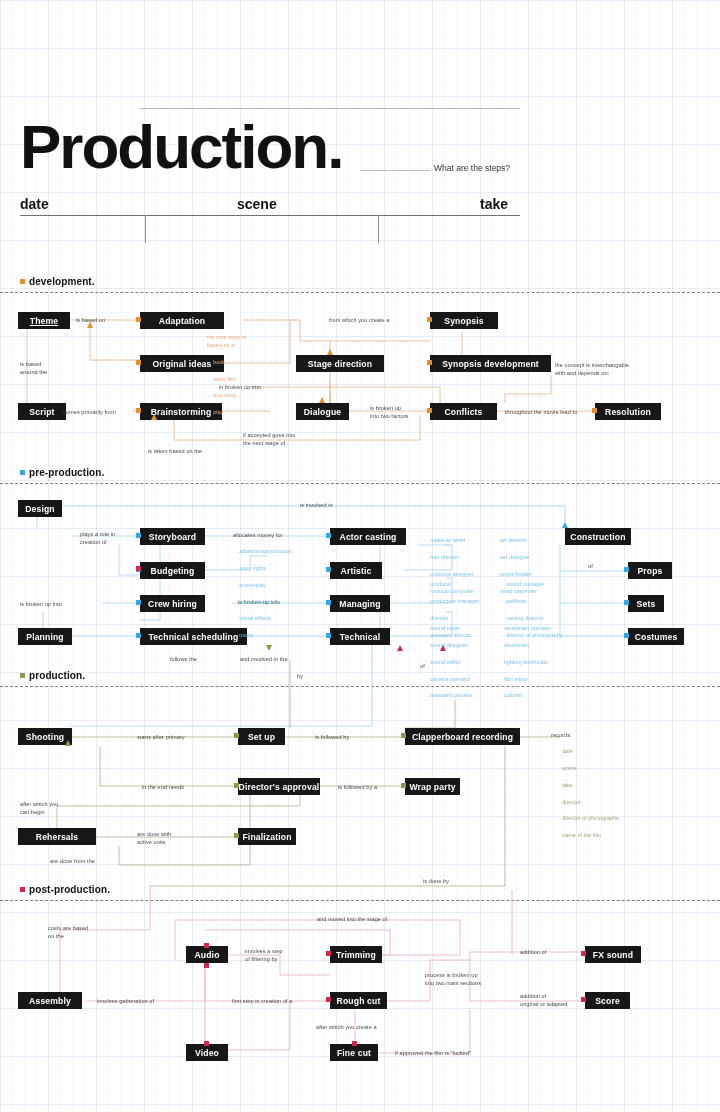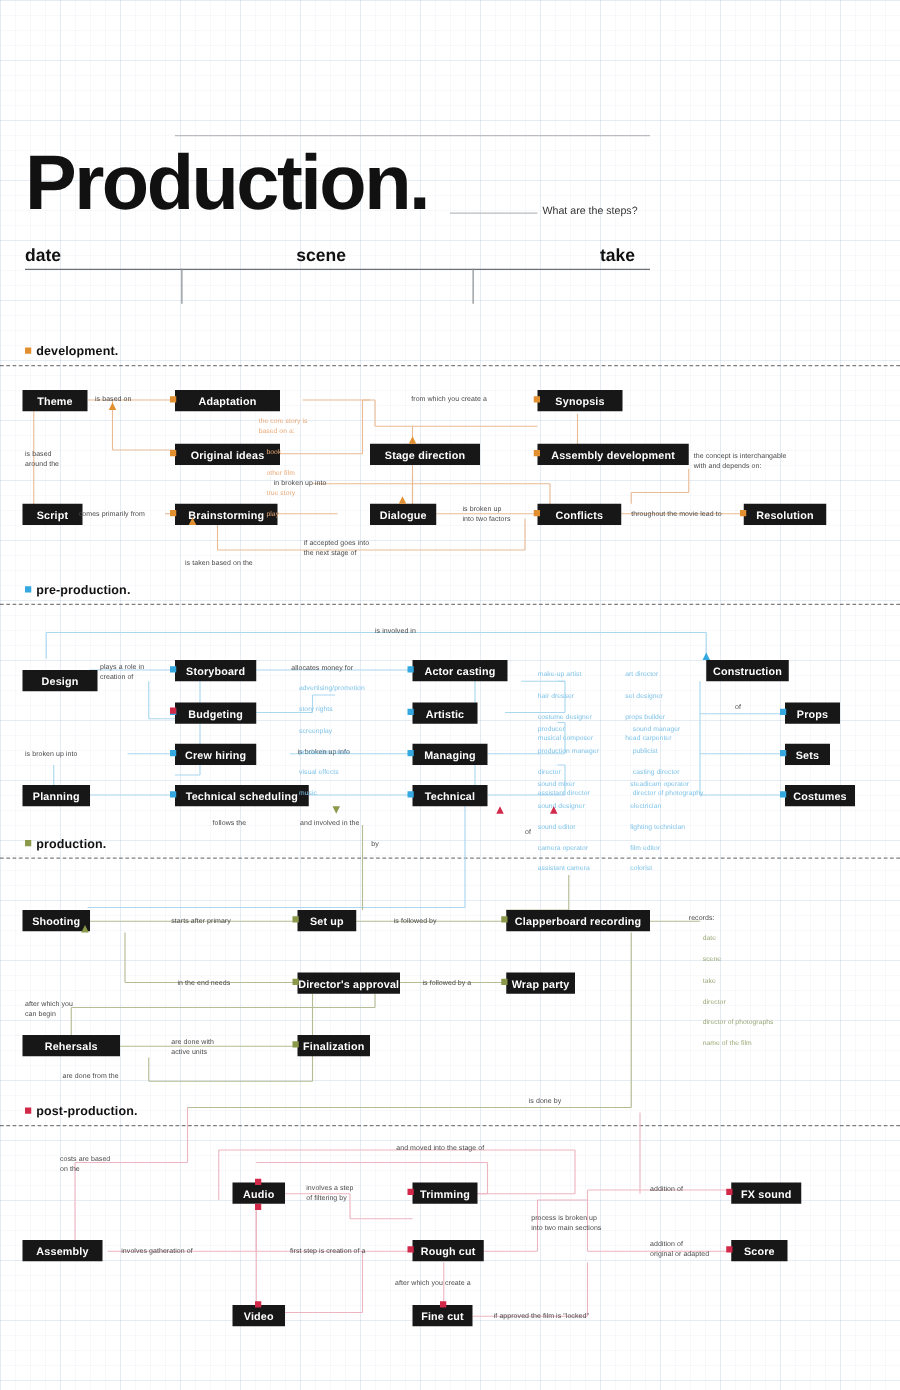--- a/index.html
+++ b/index.html
@@ -176,26 +176,26 @@
         <path d="M380,1001 H430 M430,1001 V960 M430,960 H470"></path>
         <path d="M470,960 V952 M470,952 H585"></path>
         <path d="M470,960 V1001 M470,1001 H585"></path>
         <path d="M355,1010 V1044"></path>
         <path d="M378,1053 H470 M470,1053 V1010"></path>
         <path d="M512,890 V955"></path>
       </g>
     </g>
   </svg>
 
-  <div class="node" style="left:18px;top:312px;width:52px;">Theme</div>
+  <div class="node" style="left:18px;top:312px;width:52px;text-decoration:underline;">Theme</div>
   <div class="node" style="left:140px;top:312px;width:84px;">Adaptation</div>
   <div class="node" style="left:430px;top:312px;width:68px;">Synopsis</div>
   <div class="node" style="left:140px;top:355px;width:84px;">Original ideas</div>
   <div class="node" style="left:296px;top:355px;width:88px;">Stage direction</div>
-  <div class="node" style="left:430px;top:355px;width:121px;">Assembly development</div>
+  <div class="node" style="left:430px;top:355px;width:121px;">Synopsis development</div>
   <div class="node" style="left:18px;top:403px;width:48px;">Script</div>
   <div class="node" style="left:140px;top:403px;width:82px;">Brainstorming</div>
   <div class="node" style="left:296px;top:403px;width:53px;">Dialogue</div>
   <div class="node" style="left:430px;top:403px;width:67px;">Conflicts</div>
   <div class="node" style="left:595px;top:403px;width:66px;">Resolution</div>
 
   <div class="lab" style="left:76px;top:316px;">is based on</div>
   <div class="lab" style="left:329px;top:316px;">from which you create a</div>
   <div class="lab" style="left:20px;top:360px;">is based
 around the</div>
@@ -212,21 +212,21 @@
 
   <div class="blist c-dev" style="left:207px;top:316px;">
     <span class="hd">the core story is
 based on a:</span>
     <span>book</span><br>
     <span>other film</span><br>
     <span>true story</span><br>
     <span>play</span>
   </div>
 
-  <div class="node" style="left:18px;top:536px;width:60px;">Design</div>
+  <div class="node" style="left:18px;top:500px;width:44px;">Design</div>
   <div class="node" style="left:140px;top:528px;width:65px;">Storyboard</div>
   <div class="node" style="left:330px;top:528px;width:76px;">Actor casting</div>
   <div class="node" style="left:565px;top:528px;width:66px;">Construction</div>
   <div class="node" style="left:140px;top:562px;width:65px;">Budgeting</div>
   <div class="node" style="left:330px;top:562px;width:52px;">Artistic</div>
   <div class="node" style="left:628px;top:562px;width:44px;">Props</div>
   <div class="node" style="left:140px;top:595px;width:65px;">Crew hiring</div>
   <div class="node" style="left:330px;top:595px;width:60px;">Managing</div>
   <div class="node" style="left:628px;top:595px;width:36px;">Sets</div>
   <div class="node" style="left:18px;top:628px;width:54px;">Planning</div>

